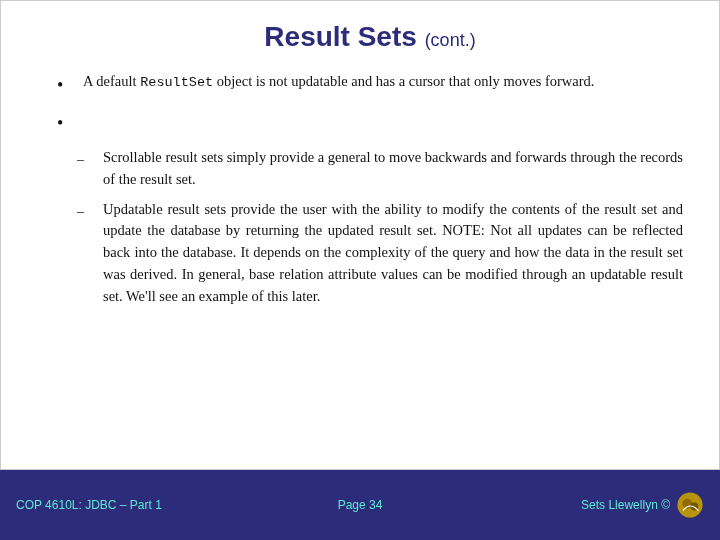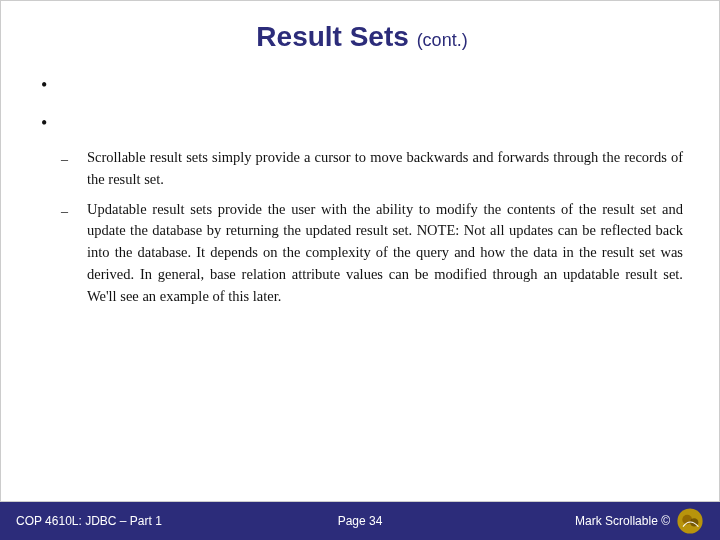--- a/index.html
+++ b/index.html
@@ -10,21 +10,21 @@
       font-family: 'Times New Roman', Times, serif;
       overflow: hidden;
       display: flex;
       flex-direction: column;
     }
     .slide-container {
       flex: 1;
       background: white;
       display: flex;
       flex-direction: column;
-      padding: 20px 36px 10px 40px;
+      padding: 20px 36px 10px 56px;
       border: 1px solid #ccc;
       margin: 0;
       position: relative;
       justify-content: flex-end;
     }
     .title {
       text-align: center;
       font-size: 28px;
       font-weight: bold;
       color: #2c2c7a;
@@ -71,25 +71,25 @@
       font-size: 13.5px;
     }
     .sub-items {
       display: flex;
       flex-direction: column;
       gap: 8px;
       margin-left: 20px;
     }
     .footer {
       background: #2c2c7a;
-      color: #ffffff;
+      color: #5eead4;
       display: flex;
       justify-content: space-between;
       align-items: center;
-      padding: 5px 16px;
+      padding: 21px 16px;
       font-size: 12px;
       font-family: Arial, Helvetica, sans-serif;
       min-height: 32px;
     }
     .footer-left, .footer-center, .footer-right {
       flex: 1;
     }
     .footer-center {
       text-align: center;
     }
@@ -111,47 +111,50 @@
 <div class="slide-container">
   <div class="title">
     <span>Result Sets</span>
     <span class="title-cont">(cont.)</span>
   </div>
 
   <div class="content">
 
     <div class="bullet-item">
       <span class="bullet-symbol">•</span>
+      <span class="bullet-text">
+        A default <span class="code-inline">ResultSet</span> object is not updatable and has a cursor that only moves forward.
+      </span>
     </div>
 
     <div class="bullet-item">
       <span class="bullet-symbol">•</span>
     </div>
 
     <div class="sub-items">
 
       <div class="bullet-item">
         <span class="dash-symbol">–</span>
-        <span class="bullet-text">Scrollable result sets simply provide a cursor to move backwards and forwards through the records of the result set.</span>
+        <span class="bullet-text">Scrollable result sets simply provide a general to move backwards and forwards through the records of the result set.</span>
       </div>
 
       <div class="bullet-item">
         <span class="dash-symbol">–</span>
         <span class="bullet-text">Updatable result sets provide the user with the ability to modify the contents of the result set and update the database by returning the updated result set.  NOTE: Not all updates can be reflected back into the database.  It depends on the complexity of the query and how the data in the result set was derived.  In general, base relation attribute values can be modified through an updatable result set.  We'll see an example of this later.</span>
       </div>
 
     </div>
   </div>
 </div>
 
 <div class="footer">
   <div class="footer-left">COP 4610L: JDBC – Part 1</div>
   <div class="footer-center">Page 34</div>
   <div class="footer-right">
-    <span>Mark Scrollable ©</span>
+    <span>Sets Llewellyn ©</span>
     <svg class="logo" viewBox="0 0 40 40" xmlns="http://www.w3.org/2000/svg">
       <circle cx="20" cy="20" r="18" fill="#c8a000" opacity="0.9"></circle>
       <circle cx="16" cy="18" r="7" fill="#8B6000" opacity="0.8"></circle>
       <circle cx="26" cy="22" r="6" fill="#5a3e00" opacity="0.7"></circle>
       <path d="M10 28 Q20 15 32 28" stroke="#fff" stroke-width="1.5" fill="none"></path>
     </svg>
   </div>
 </div>
 
 </body></html>

